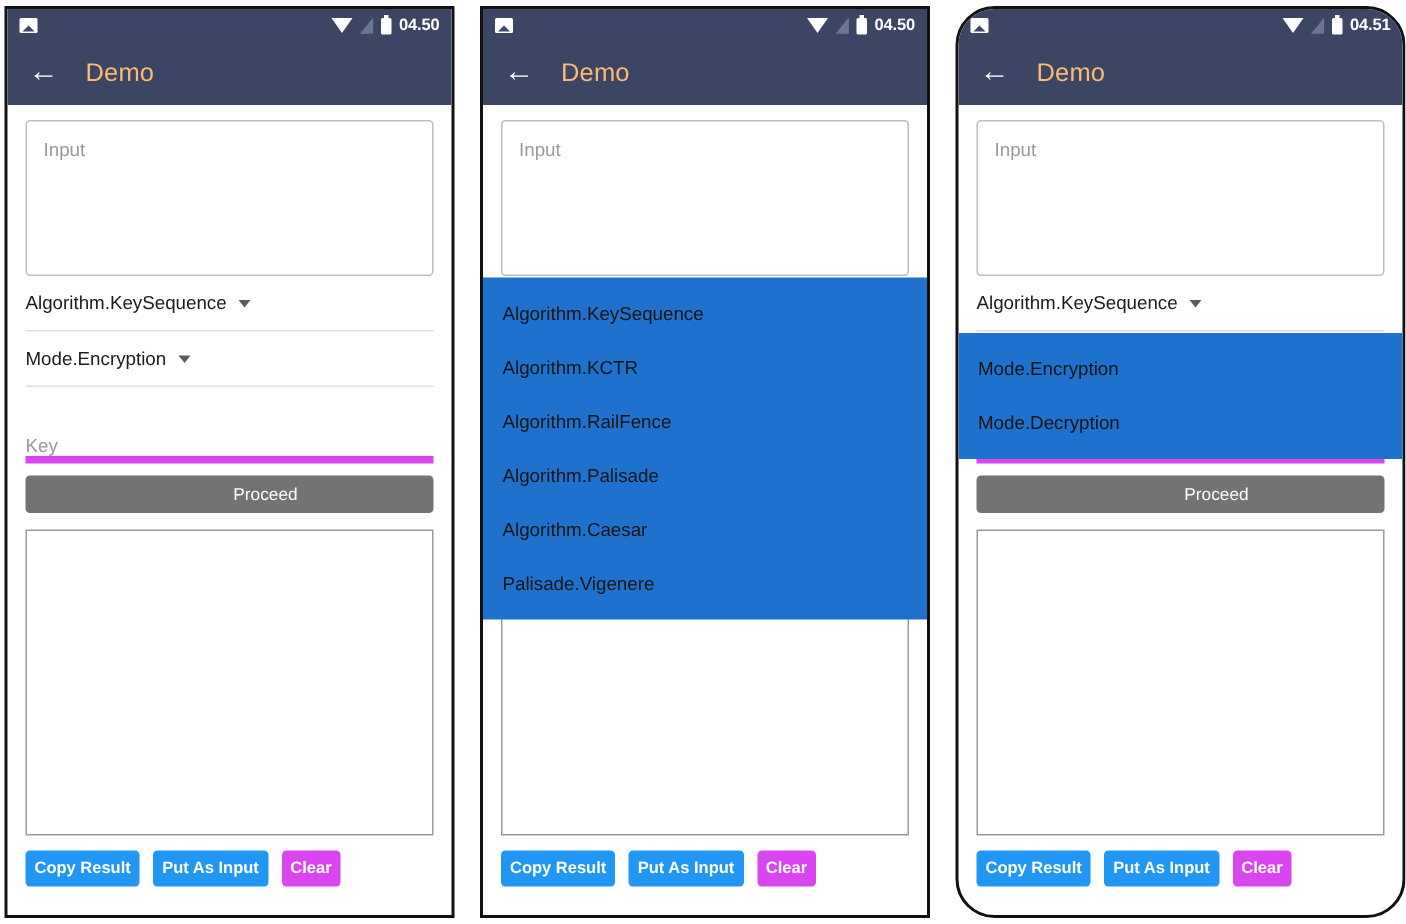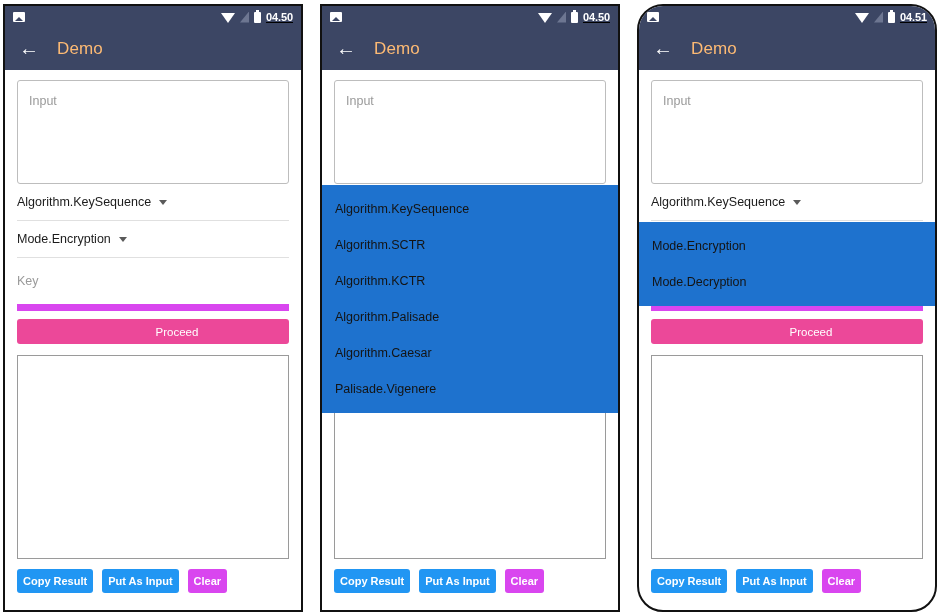--- a/index.html
+++ b/index.html
@@ -42,23 +42,22 @@
     background: #3c4664;
     display: flex;
     align-items: center;
     padding: 0 8px;
     box-sizing: border-box;
   }
   .sb-left { display: flex; align-items: center; gap: 5px; }
   .sb-right {
     margin-left: auto;
     display: flex;
-    align-items: flex-end;
+    align-items: center;
     gap: 5px;
-    text-decoration: underline;
   }
   .sb-time {
     color: #ffffff;
     font-size: 11px;
     font-weight: bold;
     letter-spacing: -0.1px;
     line-height: 1;
   }
   .icon-photo {
     width: 12px; height: 10px;
@@ -159,29 +158,29 @@
     margin-left: 8px;
     width: 0; height: 0;
     border-left: 4px solid transparent;
     border-right: 4px solid transparent;
     border-top: 5px solid #5a5a5a;
     display: inline-block;
   }
 
   .key-row {
     height: 46px;
-    border-bottom: 7px solid #d946ef;
-    display: flex;
-    align-items: center;
+    border-bottom: 5px solid #d946ef;
+    display: flex;
+    align-items: flex-end;
   }
 
   .proceed-btn {
     margin-top: 8px;
     height: 25px;
-    background: #ec4899;
+    background: #737373;
     border-radius: 3px;
     color: #ffffff;
     font-size: 11.5px;
     display: flex;
     align-items: center;
     justify-content: center;
     padding-left: 48px;
   }
 
   .result-box {
@@ -329,22 +328,22 @@
       <div class="result-box"></div>
 
       <div class="btn-row">
         <div class="btn blue">Copy Result</div>
         <div class="btn blue">Put As Input</div>
         <div class="btn red">Clear</div>
       </div>
 
       <div class="dropdown algo">
         <div class="dd-item">Algorithm.KeySequence</div>
-        <div class="dd-item">Algorithm.SCTR</div>
         <div class="dd-item">Algorithm.KCTR</div>
+        <div class="dd-item">Algorithm.RailFence</div>
         <div class="dd-item">Algorithm.Palisade</div>
         <div class="dd-item">Algorithm.Caesar</div>
         <div class="dd-item">Palisade.Vigenere</div>
       </div>
     </div>
   </div>
 
   <div class="panel p3">
     <div class="statusbar">
       <div class="sb-left">

